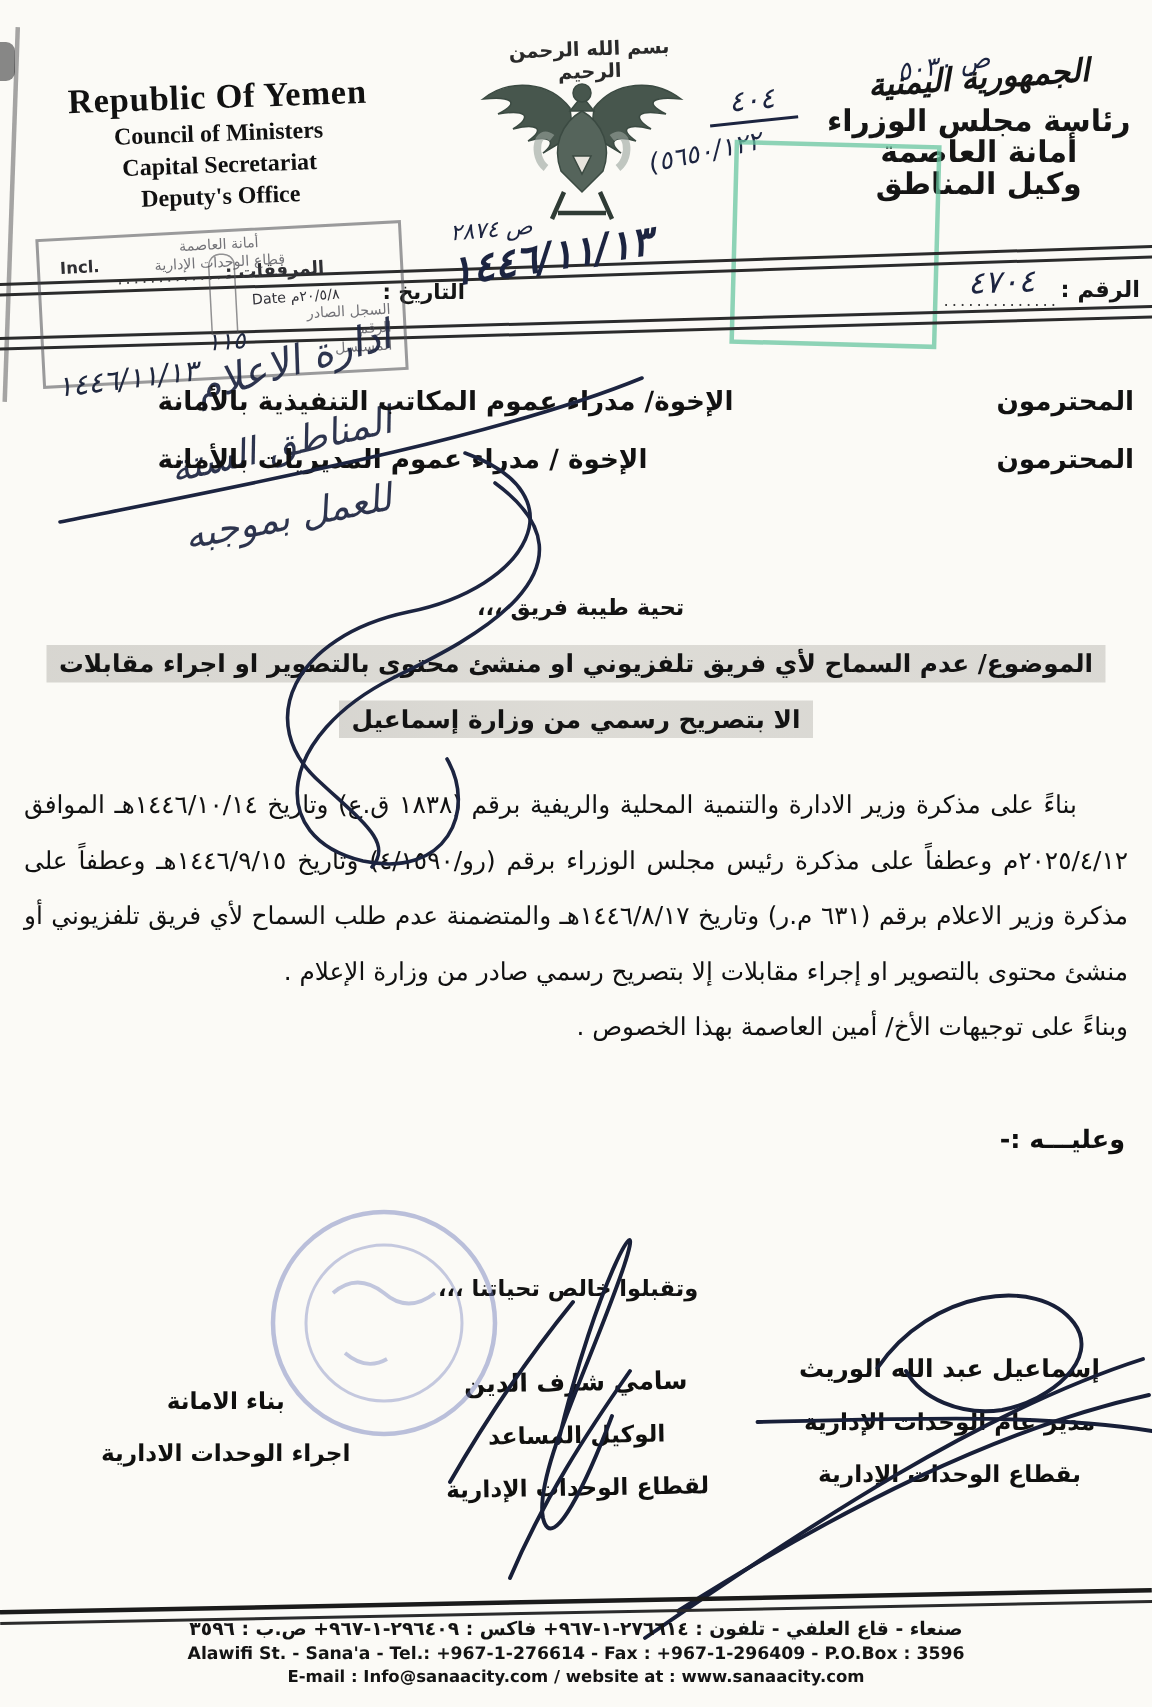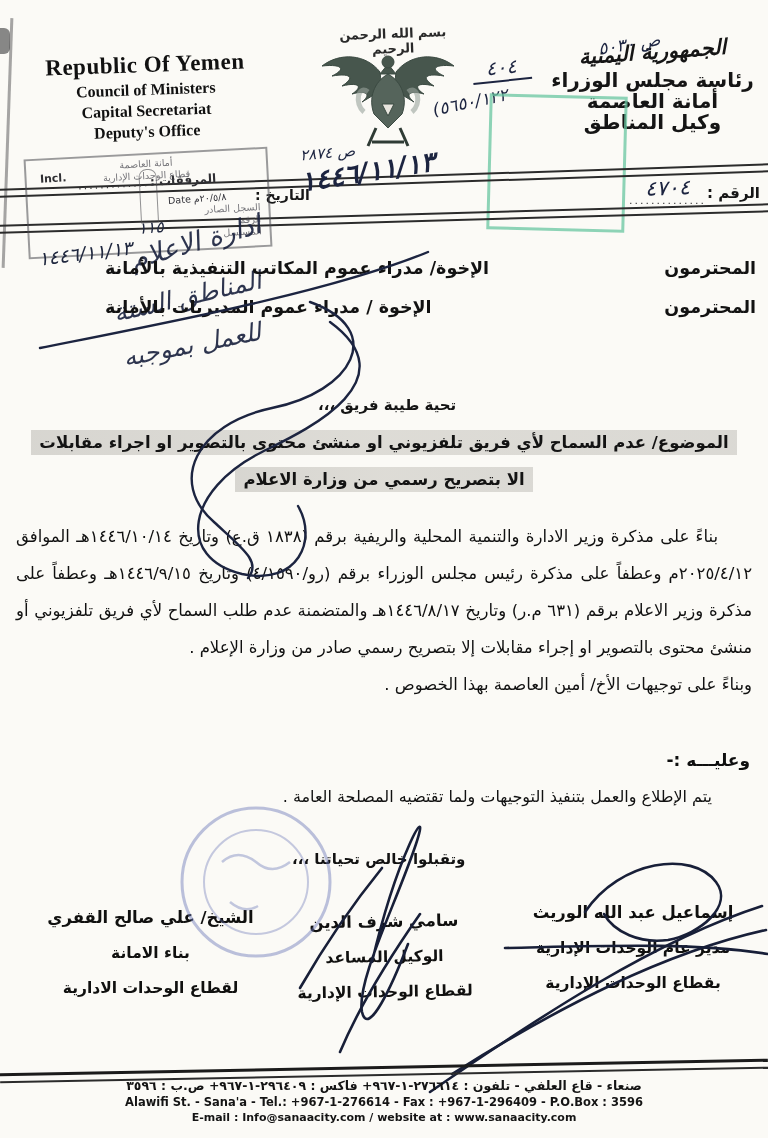--- a/index.html
+++ b/index.html
@@ -142,46 +142,44 @@
     <div class="row">
       <span>الإخوة / مدراء عموم المديريات بالأمانة</span>
       <span>المحترمون</span>
     </div>
   </div>
 
   <div class="abs greeting" dir="rtl">تحية طيبة فريق ،،،</div>
 
   <div class="abs subject" dir="rtl">
     <span class="hl">الموضوع/ عدم السماح لأي فريق تلفزيوني او منشئ محتوى بالتصوير او اجراء مقابلات</span>
-    <div class="l2w"><span class="hl">الا بتصريح رسمي من وزارة الاعلام</span></div>
+    <div class="l2w"><span class="hl">الا بتصريح رسمي من وزارة إسماعيل</span></div>
   </div>
 
   <div class="abs bodytxt" dir="rtl">
     <p class="p1">بناءً على مذكرة وزير الادارة والتنمية المحلية والريفية برقم (١٨٣٨ ق.ع) وتاريخ ١٤٤٦/١٠/١٤هـ الموافق ٢٠٢٥/٤/١٢م وعطفاً على مذكرة رئيس مجلس الوزراء برقم (رو/٤/١٥٩٠) وتاريخ ١٤٤٦/٩/١٥هـ وعطفاً على مذكرة وزير الاعلام برقم (٦٣١ م.ر) وتاريخ ١٤٤٦/٨/١٧هـ والمتضمنة عدم طلب السماح لأي فريق تلفزيوني أو منشئ محتوى بالتصوير او إجراء مقابلات إلا بتصريح رسمي صادر من وزارة الإعلام .</p>
     <p class="p2">وبناءً على توجيهات الأخ/ أمين العاصمة بهذا الخصوص .</p>
   </div>
 
   <div class="abs therefore" dir="rtl">وعليـــه :-</div>
-  <div class="abs action" dir="rtl">يتم الإطلاع والعمل بتنفيذ التوجيهات ولما تقتضيه المصلحة العامة .</div>
   <div class="abs closing" dir="rtl">وتقبلوا خالص تحياتنا ،،،</div>
 
   <div class="abs sig sig-right" dir="rtl">
     <div class="nm">إسماعيل عبد الله الوريث</div>
     <div class="t1">مدير عام الوحدات الإدارية</div>
     <div class="t2">بقطاع الوحدات الإدارية</div>
   </div>
   <div class="abs sig sig-mid" dir="rtl">
     <div class="nm">سامي شرف الدين</div>
     <div class="t1">الوكيل المساعد</div>
     <div class="t2">لقطاع الوحدات الإدارية</div>
   </div>
   <div class="abs sig sig-left" dir="rtl">
-    <div class="nm">الشيخ/ علي صالح القفري</div>
     <div class="t1">بناء الامانة</div>
-    <div class="t2">لقطاع الوحدات الادارية</div>
+    <div class="t2">اجراء الوحدات الادارية</div>
   </div>
 
   <svg class="overlay" width="768" height="1138" viewBox="0 0 768 1138">
 
     <g stroke="#1c2440" stroke-width="2.4" fill="none" stroke-linecap="round">
       <path d="M428 252 C330 292 170 322 40 348"></path>
       <path d="M310 302 C388 330 352 392 272 408 C196 424 168 482 214 522 C242 548 262 562 248 578"></path>
       <path d="M330 322 C412 382 302 432 262 452 C186 490 176 558 242 574 C298 586 318 540 298 506"></path>
     </g>
 

